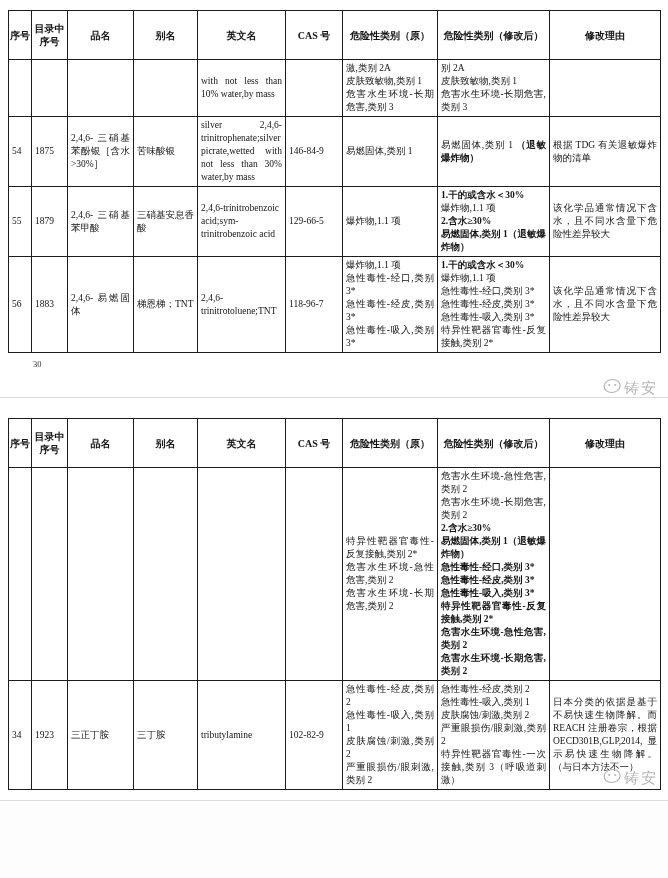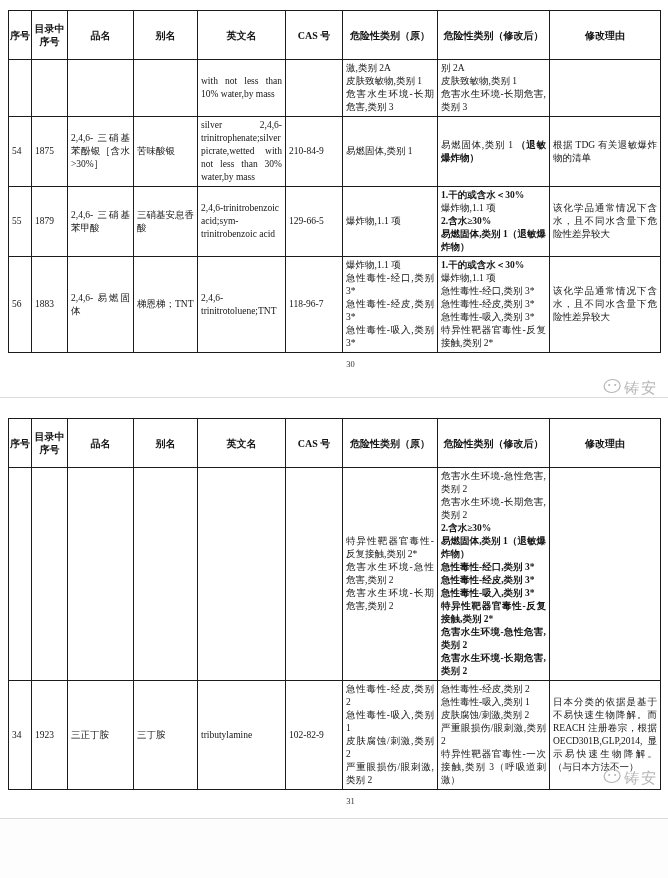--- a/index.html
+++ b/index.html
@@ -8,21 +8,21 @@
   .page-1{padding-top:10px;}
   .page-2{padding-top:20px;}
   table.doc{border-collapse:collapse;table-layout:fixed;width:652px;margin-left:8px;border:1.5px solid #000;}
   th,td{border:1px solid #1c1c1c;padding:2px 3px;font-size:9.5px;line-height:13px;vertical-align:middle;word-break:break-word;}
   th{font-weight:bold;font-size:10px;text-align:center;height:44px;padding:2px 1px;}
   td.c-seq,td.c-cat,td.c-cas,td.c-alias{text-align:left;}
   td.c-name,td.c-english{text-align:justify;}
   td.c-orig,td.c-mod,td.c-reason{text-align:justify;vertical-align:middle;}
   .para{margin:0;}
   .b{font-weight:bold;}
-  .page-number{text-align:center;font-size:8.5px;line-height:13px;margin-top:5px;color:#333;padding-left:33px;}
+  .page-number{font-size:8.5px;line-height:13px;margin-top:5px;color:#333;padding-left:33px;}
   .sep{border-top:1px solid #dcdcdc;height:0;margin-top:26px;}
   .sep-bottom{border-top:1px solid #dcdcdc;height:0;margin-top:10px;margin-bottom:3px;}
   .watermark{position:absolute;right:10px;display:flex;align-items:center;gap:2px;color:#b5b5b5;font-size:15px;letter-spacing:2px;transform:skewX(-4deg);pointer-events:none;}
   .page-1 .watermark{top:378px;}
   .page-2 .watermark{top:370px;}
   .wm-face{display:inline-block;}
 </style>
 </head>
 <body>
 
@@ -71,21 +71,21 @@
             <div class="para"><span>危害水生环境-长期危害,类别 3</span></div>
           </td>
           <td class="c-reason"></td>
         </tr>
         <tr>
           <td class="c-seq">54</td>
           <td class="c-cat">1875</td>
           <td class="c-name">2,4,6- 三硝基苯酚银［含水&gt;30%］</td>
           <td class="c-alias">苦味酸银</td>
           <td class="c-english">silver 2,4,6-trinitrophenate;silverpicrate,wetted with not less than 30% water,by mass</td>
-          <td class="c-cas">210-84-9</td>
+          <td class="c-cas">146-84-9</td>
           <td class="c-orig">
             <div class="para"><span>易燃固体,类别 1</span></div>
           </td>
           <td class="c-mod">
             <div class="para"><span>易燃固体,类别 1 </span><span class="b">（退敏爆炸物）</span></div>
           </td>
           <td class="c-reason">
             <div class="para"><span>根据 TDG 有关退敏爆炸物的清单</span></div>
           </td>
         </tr>
@@ -222,21 +222,20 @@
             <div class="para"><span>皮肤腐蚀/刺激,类别 2</span></div>
             <div class="para"><span>严重眼损伤/眼刺激,类别 2</span></div>
             <div class="para"><span>特异性靶器官毒性-一次接触,类别 3（呼吸道刺激）</span></div>
           </td>
           <td class="c-reason">
             <div class="para"><span>日本分类的依据是基于不易快速生物降解。而 REACH 注册卷宗，根据 OECD301B,GLP,2014, 显示易快速生物降解。（与日本方法不一）</span></div>
           </td>
         </tr>
       </tbody>
     </table>
-  <div class="page-number">31</div>
   <div class="watermark">
     <span class="wm-face">
       <svg width="20" height="16" viewBox="0 0 20 16">
         <ellipse cx="10" cy="8" rx="8" ry="6.5" fill="none" stroke="#b5b5b5" stroke-width="1.2"></ellipse>
         <circle cx="7" cy="7" r="1.1" fill="#b5b5b5"></circle>
         <circle cx="13" cy="7" r="1.1" fill="#b5b5b5"></circle>
       </svg>
     </span>
     <span>铸安</span>
   </div>

